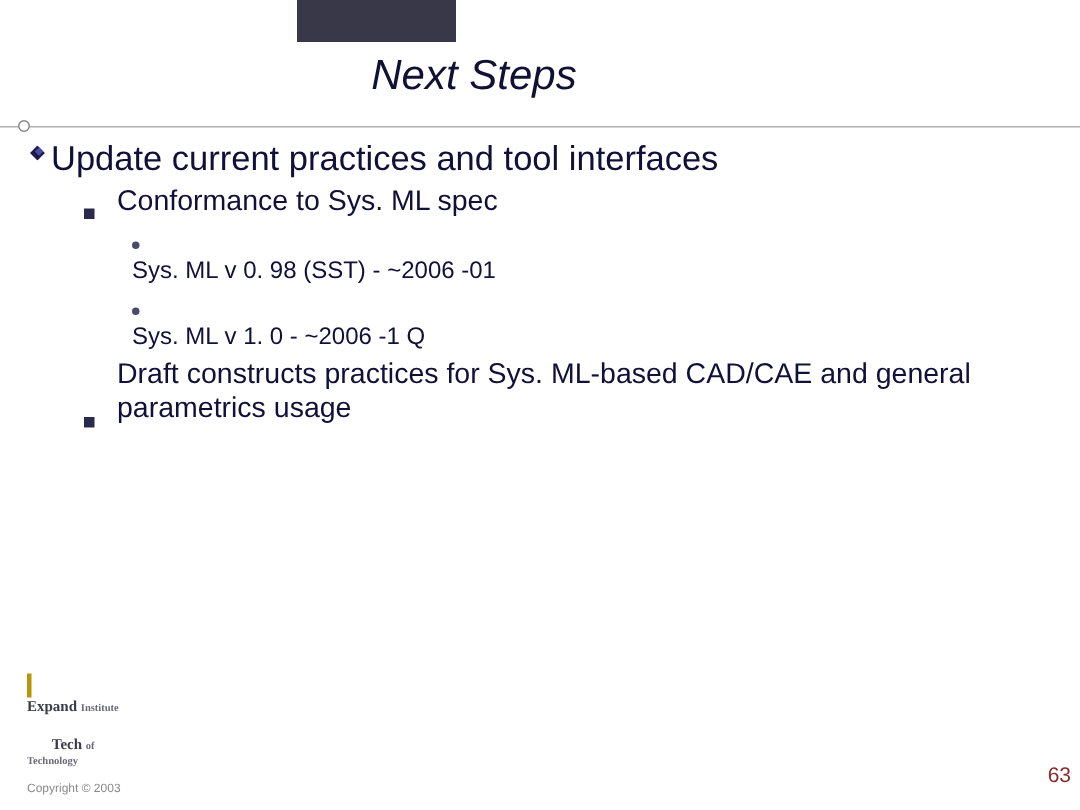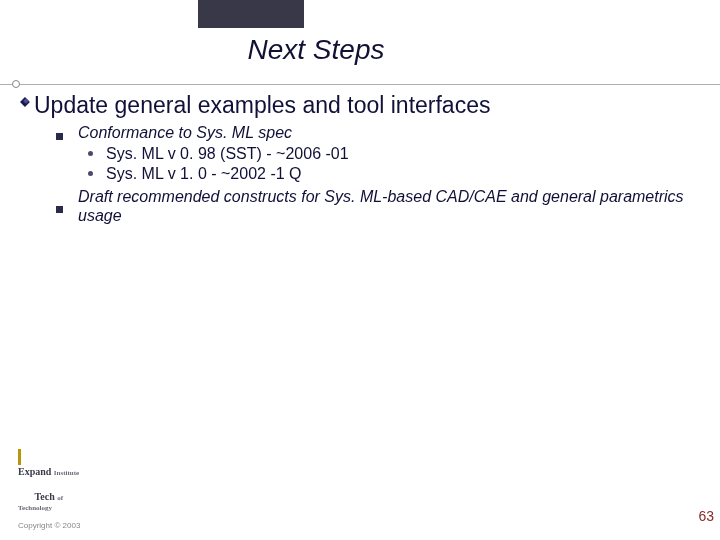--- a/index.html
+++ b/index.html
@@ -47,40 +47,39 @@
     display: flex; align-items: flex-start;
   }
   .lvl1 .text { flex: 1; line-height: 1.18; }
   .bullet-diamond {
     width: 18px; flex: 0 0 18px;
     display: inline-flex; align-items: center; justify-content: center;
     margin-top: 5px;
   }
   .bullet-diamond svg { display: block; }
   .lvl2 {
-    font-size: 16px;
+    font-size: 19px;
     color: #101038;
     margin: 4px 0 2px 40px;
-    display: flex; align-items: center;
+    display: flex; align-items: flex-end;
     line-height: 1.22;
-    font-style: italic;
   }
   .bullet-square {
     width: 22px; flex: 0 0 22px;
     display: inline-flex; align-items: center; justify-content: flex-start;
     margin-top: 7px;
   }
   .bullet-square span {
     width: 7px; height: 7px; background: #2a2a4a; display: inline-block;
   }
   .lvl3 {
     font-size: 16px;
     color: #101038;
     margin: 2px 0 1px 72px;
-    display: flex; align-items: flex-start;
+    display: flex; align-items: flex-start; flex-direction: column;
   }
   .bullet-dot {
     width: 18px; flex: 0 0 18px;
     display: inline-flex; align-items: center; justify-content: flex-start;
     margin-top: 6px;
   }
   .bullet-dot span {
     width: 5px; height: 5px; border-radius: 50%; background: #4a4a6a; display: inline-block;
   }
   .logo {
@@ -115,49 +114,49 @@
 
 <div class="content">
 
   <div class="lvl1">
     <span class="bullet-diamond">
       <svg width="10" height="10" viewBox="0 0 10 10">
           <rect x="0" y="5" width="7" height="7" transform="rotate(-45 0 5)" fill="#1a1a4a"></rect>
           <rect x="4" y="2" width="4" height="4" transform="rotate(45 6 4)" fill="#4a4aa0"></rect>
         </svg>
     </span>
-    <span class="text">Update general examples and tool interfaces</span>
+    <span class="text">Update current practices and tool interfaces</span>
   </div>
 
   <div class="lvl2">
     <span class="bullet-square">
         <span></span>
       </span>
     <span class="text">Conformance to Sys. ML spec</span>
   </div>
 
   <div class="lvl3">
     <span class="bullet-dot">
         <span></span>
       </span>
     <span class="text">Sys. ML v 0. 98 (SST) - ~2006 -01</span>
   </div>
 
   <div class="lvl3">
     <span class="bullet-dot">
         <span></span>
       </span>
-    <span class="text">Sys. ML v 1. 0 - ~2002 -1 Q</span>
+    <span class="text">Sys. ML v 1. 0 - ~2006 -1 Q</span>
   </div>
 
   <div class="lvl2">
     <span class="bullet-square">
         <span></span>
       </span>
-    <span class="text">Draft recommended constructs for Sys. ML-based CAD/CAE and general parametrics usage</span>
+    <span class="text">Draft constructs practices for Sys. ML-based CAD/CAE and general parametrics usage</span>
   </div>
 
 
 </div>
 
 <div class="logo">
   <div>
     <span class="logo-bar"></span>
     <span style="display:inline-block;vertical-align:top;">
       <div class="logo-main">

